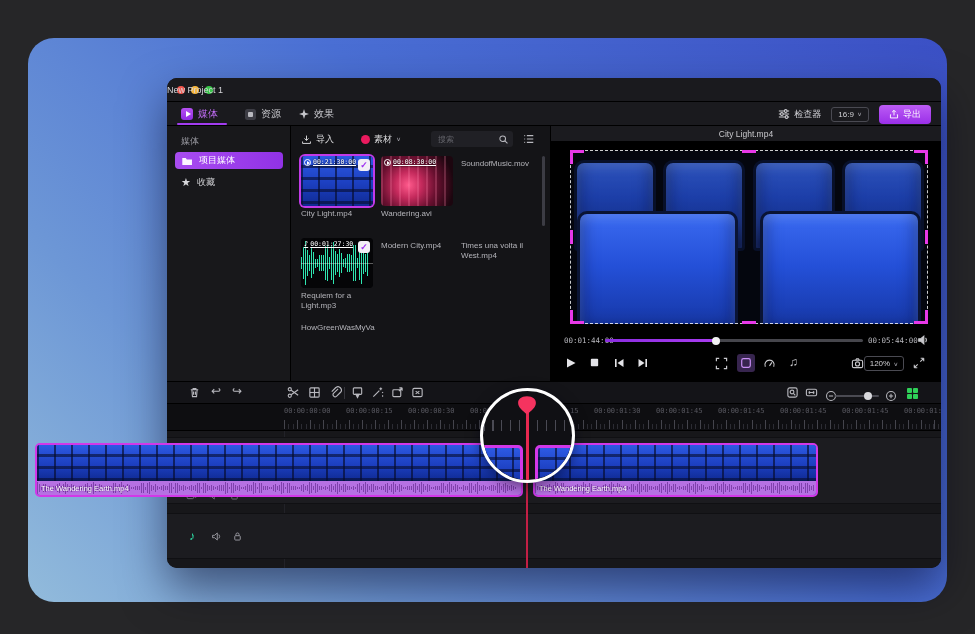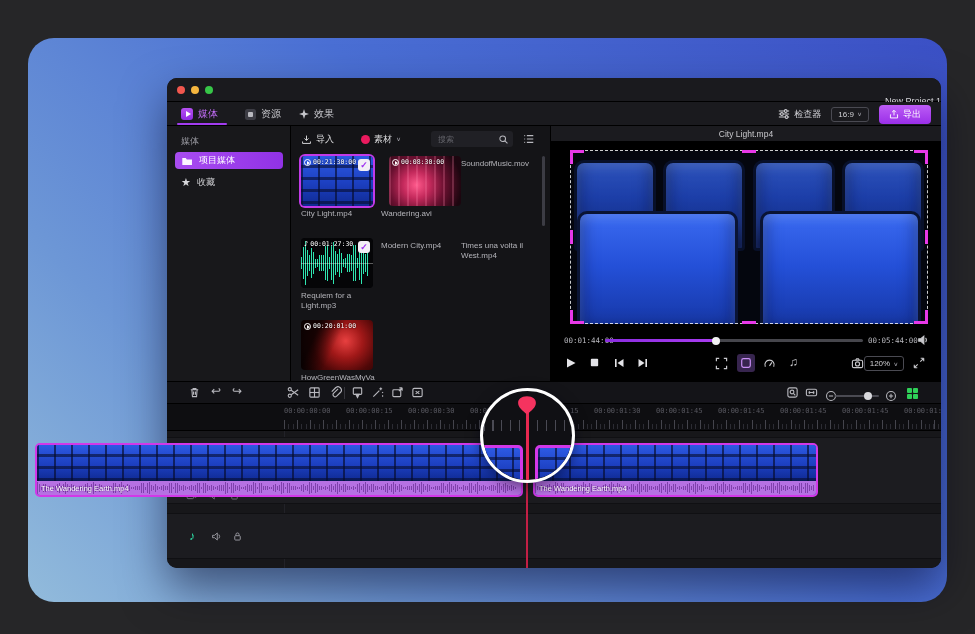--- a/index.html
+++ b/index.html
@@ -10,21 +10,21 @@
   .blue-panel { position:absolute; left:28px; top:38px; width:919px; height:564px; border-radius:26px;
     background:linear-gradient(225deg,#3b50c5 0%,#4a6fd4 42%,#6d97d6 75%,#92bbdb 100%); }
 
   
   .window { position:absolute; left:167px; top:78px; width:774px; height:490px; background:#121215;
     border-radius:10px; box-shadow:0 20px 45px rgba(0,0,25,.5); z-index:2; overflow:hidden; }
 
   .titlebar { position:absolute; left:0; top:0; width:100%; height:24px; background:#1a1a1e; border-bottom:1px solid #000; }
   .lights { position:absolute; left:10px; top:8px; display:flex; gap:6px; }
   .light { width:8px; height:8px; border-radius:50%; }
-  .title { position:absolute; width:100%; text-align:right; top:7px; font-size:9px; color:#d4d4d8;margin-top:11px; }
+  .title { position:absolute; width:100%; text-align:left; top:7px; font-size:9px; color:#d4d4d8; }
 
   .tabbar { position:absolute; left:0; top:24px; width:100%; height:24px; background:#1a1a1e; border-bottom:1px solid #000; }
   .tab { position:absolute; top:0; height:24px; display:flex; align-items:center; gap:5px; font-size:10px; color:#c4c4c9; cursor:default; }
   .tab.active { color:#c06cf5; }
   .tab-underline { position:absolute; left:10px; bottom:0; width:50px; height:2.5px; background:#a23cf0; border-radius:2px; }
   .tabicon-media { width:12px; height:12px; border-radius:3px; background:linear-gradient(180deg,#b650f2,#8f2ce2); position:relative; }
   .tabicon-media::after { content:''; position:absolute; left:4.5px; top:3px; border-left:5px solid #fff; border-top:3px solid transparent; border-bottom:3px solid transparent; }
   .tabicon-res { width:11px; height:11px; border-radius:2.5px; background:#3c3c44; position:relative; }
   .tabicon-res::after { content:''; position:absolute; left:3px; top:3px; width:5px; height:5px; background:#b9b9bf; border-radius:1px; }
   .tabicon-fx { width:10px; height:10px; background:#c4c4c9; clip-path:polygon(50% 0,62% 38%,100% 50%,62% 62%,50% 100%,38% 62%,0 50%,38% 38%); }
@@ -50,34 +50,34 @@
   .search-box { position:absolute; left:140px; top:5px; width:82px; height:16px; background:#202025; border-radius:3px; display:flex; align-items:center; }
   .search-box input { flex:1; background:transparent; border:none; outline:none; font-size:8px; color:#c8c8cc; padding:0 4px 0 7px; width:60px; font-family:"Liberation Sans",sans-serif; }
   .search-box input::placeholder { color:#63636a; }
   .lib-scrollbar { position:absolute; left:251px; top:30px; width:3px; height:70px; background:#3c3c44; border-radius:2px; }
 
   .lib-grid { position:absolute; left:10px; top:30px; width:238px; display:grid; grid-template-columns:repeat(3,72px); column-gap:8px; }
   .card { width:72px; height:82px; }
   .thumb { position:relative; width:72px; height:50px; border-radius:4px; overflow:hidden; background:#0a0a0c; }
   .thumb.selected { box-shadow:0 0 0 2px #c23ae8; }
   .cname { font-size:8px; color:#b4b4ba; margin-top:3px; line-height:1.25; }
-  .dur { position:absolute; top:2px; left:3px; display:flex; align-items:center; gap:2px; font-family:"DejaVu Sans Mono",monospace; font-size:6.5px; color:#fff; text-shadow:0 0 2px #000; }
+  .dur { position:absolute; top:2px; left:3px; display:flex; align-items:center; gap:2px; font-family:"DejaVu Sans Mono",monospace; font-size:6.5px; color:#fff; text-shadow:0 0 2px #000;text-decoration:underline; }
   .pc { width:7px; height:7px; border:1px solid #fff; border-radius:50%; position:relative; flex:none; }
   .pc::after { content:''; position:absolute; left:1.8px; top:1.2px; border-left:3px solid #fff; border-top:2px solid transparent; border-bottom:2px solid transparent; }
   .nmark { font-size:7px; color:#fff; line-height:7px; }
   .check { position:absolute; top:3px; right:3px; width:12px; height:12px; background:#f2eef6; border-radius:3px; color:#9d2ef0; font-size:9px; font-weight:bold; line-height:12px; text-align:center; }
 
   
   .pat-seats { background:
     repeating-linear-gradient(90deg, rgba(6,12,45,.65) 0 2px, transparent 2px 17px),
     repeating-linear-gradient(180deg, transparent 0 9px, rgba(6,12,45,.6) 9px 12px),
     linear-gradient(180deg,#2d5ae4 0%,#1c3fc0 55%,#0f2a92 100%); }
   .pat-neon { background:
     repeating-linear-gradient(90deg, rgba(255,130,170,.25) 0 2px, transparent 2px 9px),
-    radial-gradient(circle at 38% 58%, #ff5a8c 0%, #c42a5c 25%, #6a1030 52%, #1c060f 85%); margin-left: 8px; }
+    radial-gradient(circle at 38% 58%, #ff5a8c 0%, #c42a5c 25%, #6a1030 52%, #1c060f 85%); }
   .pat-street { background:
     repeating-linear-gradient(90deg, rgba(45,32,26,.55) 0 5px, rgba(130,95,70,.35) 5px 11px, transparent 11px 19px),
     linear-gradient(180deg,#9aa0a8 0%,#7c828c 38%,#565c66 62%,#3a3f47 100%); }
   .pat-airplane { background:#0b0b10; position:relative; }
   .pat-airplane::after { content:''; position:absolute; left:22%; top:5%; width:56%; height:86%;
     border-radius:45% 45% 42% 42% / 52% 52% 46% 46%; border:3px solid #1e1e26;
     background:linear-gradient(180deg,#f0b088 0%,#c87a6a 38%,#8a6a8a 66%,#4a4a72 100%); }
   .pat-gold { background:
     repeating-linear-gradient(90deg, rgba(10,6,0,.7) 0 2px, transparent 2px 10px),
     repeating-linear-gradient(172deg, transparent 0 6px, rgba(0,0,0,.75) 6px 9px),
@@ -347,26 +347,20 @@
 
           <div class="card">
             <div class="cname">Modern City.mp4</div>
           </div>
 
           <div class="card">
             <div class="cname">Times una volta il West.mp4</div>
           </div>
 
           <div class="card">
-            <div class="thumb pat-face">
-              <div class="dur">
-                  <span class="pc"></span>
-                  <span>00:20:01:00</span>
-                </div>
-            </div>
             <div class="cname">HowGreenWasMyVa</div>
           </div>
         </div>
         <div class="lib-scrollbar"></div>
       </div>
 
       <div class="preview">
         <div class="pv-header">City Light.mp4</div>
 
         <div class="pv-scene">

